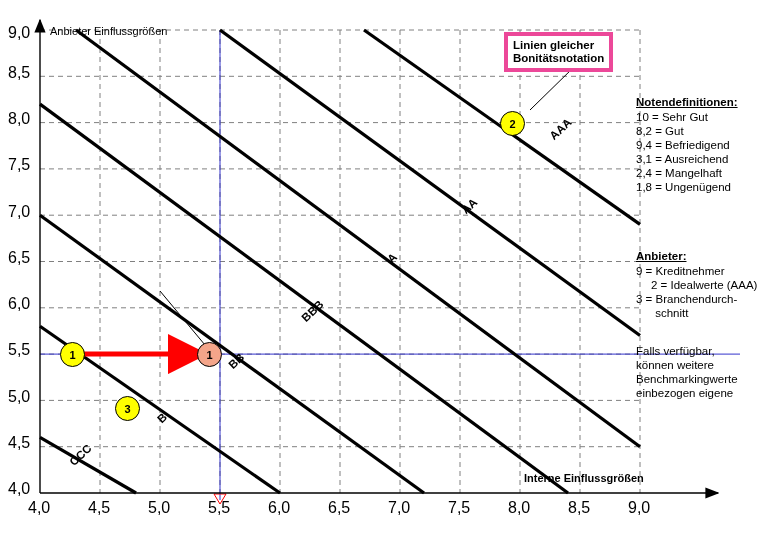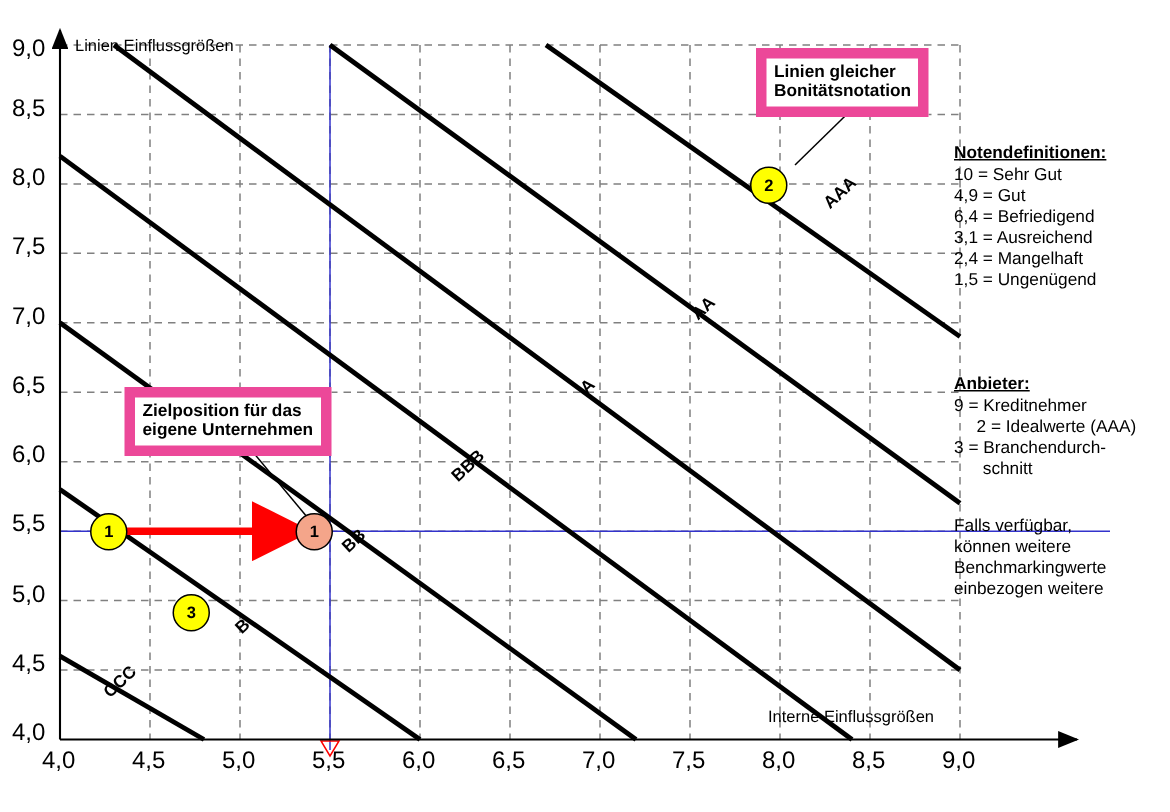--- a/index.html
+++ b/index.html
@@ -4,21 +4,21 @@
 <style>
   html,body{margin:0;padding:0;background:#ffffff;}
   body{width:780px;height:541px;font-family:"Liberation Sans",sans-serif;overflow:hidden;position:relative;}
   #root{position:absolute;left:0;top:0;width:780px;height:541px;}
 
   .axis-label{position:absolute;font-size:11px;color:#000;white-space:nowrap;}
   .tick{position:absolute;font-size:16px;color:#000;}
 
   svg{position:absolute;left:0;top:0;}
 
-  .callout{position:absolute;border:7px solid #ec4899;background:#fff;font-size:11.5px;font-weight:bold;
+  .callout{position:absolute;border:4px solid #ec4899;background:#fff;font-size:11.5px;font-weight:bold;
            line-height:13px;padding:3px 5px;white-space:nowrap;color:#000;}
 
   .marker{position:absolute;border-radius:50%;border:1px solid #000;
           font-size:11px;font-weight:bold;text-align:center;color:#000;
           display:flex;align-items:center;justify-content:center;}
 
   .side{position:absolute;font-size:11.5px;color:#000;line-height:13.6px;white-space:nowrap;}
   .underline{text-decoration:underline;font-weight:bold;}
 
   .rating-lbl{position:absolute;font-size:11.5px;font-weight:bold;color:#000;}
@@ -114,58 +114,54 @@
   <div class="tick" style="left:148px;top:499px;">5,0</div>
   <div class="tick" style="left:208px;top:499px;">5,5</div>
   <div class="tick" style="left:268px;top:499px;">6,0</div>
   <div class="tick" style="left:328px;top:499px;">6,5</div>
   <div class="tick" style="left:388px;top:499px;">7,0</div>
   <div class="tick" style="left:448px;top:499px;">7,5</div>
   <div class="tick" style="left:508px;top:499px;">8,0</div>
   <div class="tick" style="left:568px;top:499px;">8,5</div>
   <div class="tick" style="left:628px;top:499px;">9,0</div>
 
-  <div class="axis-label" style="left:50px;top:25px;">Linien Einflussgrößen</div>
-  <div class="axis-label" style="left:512px;top:472px;">Interne Einflussgrößen</div>
+  <div class="axis-label" style="left:50px;top:25px;">Anbieter Einflussgrößen</div>
+  <div class="axis-label" style="left:524px;top:472px;font-weight:bold;">Interne Einflussgrößen</div>
 
   <div class="rating-lbl" style="left:68px;top:449px;transform:rotate(-43deg);">CCC</div>
   <div class="rating-lbl" style="left:158px;top:412px;transform:rotate(-43deg);">B</div>
   <div class="rating-lbl" style="left:228px;top:355px;transform:rotate(-43deg);">BB</div>
   <div class="rating-lbl" style="left:300px;top:305px;transform:rotate(-43deg);">BBB</div>
   <div class="rating-lbl" style="left:388px;top:252px;transform:rotate(-43deg);">A</div>
   <div class="rating-lbl" style="left:461px;top:200px;transform:rotate(-43deg);">AA</div>
   <div class="rating-lbl" style="left:548px;top:123px;transform:rotate(-43deg);">AAA</div>
 
   <div class="callout" style="left:504px;top:32px;">
     <div>Linien gleicher</div>
     <div>Bonitätsnotation</div>
   </div>
 
-  <div class="callout" style="left:83px;top:258px;">
-    <div>Zielposition für das</div>
-    <div>eigene Unternehmen</div>
-  </div>
 
   <div class="marker" style="left:60px;top:342px;width:23px;height:23px;background:#ffff00;">1</div>
   <div class="marker" style="left:197px;top:342px;width:23px;height:23px;background:#f4a58a;">1</div>
   <div class="marker" style="left:500px;top:111px;width:23px;height:23px;background:#ffff00;">2</div>
   <div class="marker" style="left:115px;top:396px;width:23px;height:23px;background:#ffff00;">3</div>
 
   <div class="side underline" style="left:636px;top:96px;">Notendefinitionen:</div>
   <div class="side" style="left:636px;top:111px;">10 = Sehr Gut</div>
-  <div class="side" style="left:636px;top:125px;">4,9 = Gut</div>
-  <div class="side" style="left:636px;top:139px;">6,4 = Befriedigend</div>
+  <div class="side" style="left:636px;top:125px;">8,2 = Gut</div>
+  <div class="side" style="left:636px;top:139px;">9,4 = Befriedigend</div>
   <div class="side" style="left:636px;top:153px;">3,1 = Ausreichend</div>
   <div class="side" style="left:636px;top:167px;">2,4 = Mangelhaft</div>
-  <div class="side" style="left:636px;top:181px;">1,5 = Ungenügend</div>
+  <div class="side" style="left:636px;top:181px;">1,8 = Ungenügend</div>
 
   <div class="side underline" style="left:636px;top:250px;">Anbieter:</div>
   <div class="side" style="left:636px;top:265px;">9 = Kreditnehmer</div>
   <div class="side" style="left:651px;top:279px;">2 = Idealwerte (AAA)</div>
   <div class="side" style="left:636px;top:293px;">3 = Branchendurch-</div>
   <div class="side" style="left:636px;top:307px;white-space:pre;">      schnitt</div>
 
   <div class="side" style="left:636px;top:345px;">Falls verfügbar,</div>
   <div class="side" style="left:636px;top:359px;">können weitere</div>
   <div class="side" style="left:636px;top:373px;">Benchmarkingwerte</div>
-  <div class="side" style="left:636px;top:387px;">einbezogen weitere</div>
+  <div class="side" style="left:636px;top:387px;">einbezogen eigene</div>
 
 </div>
 
 </body></html>

